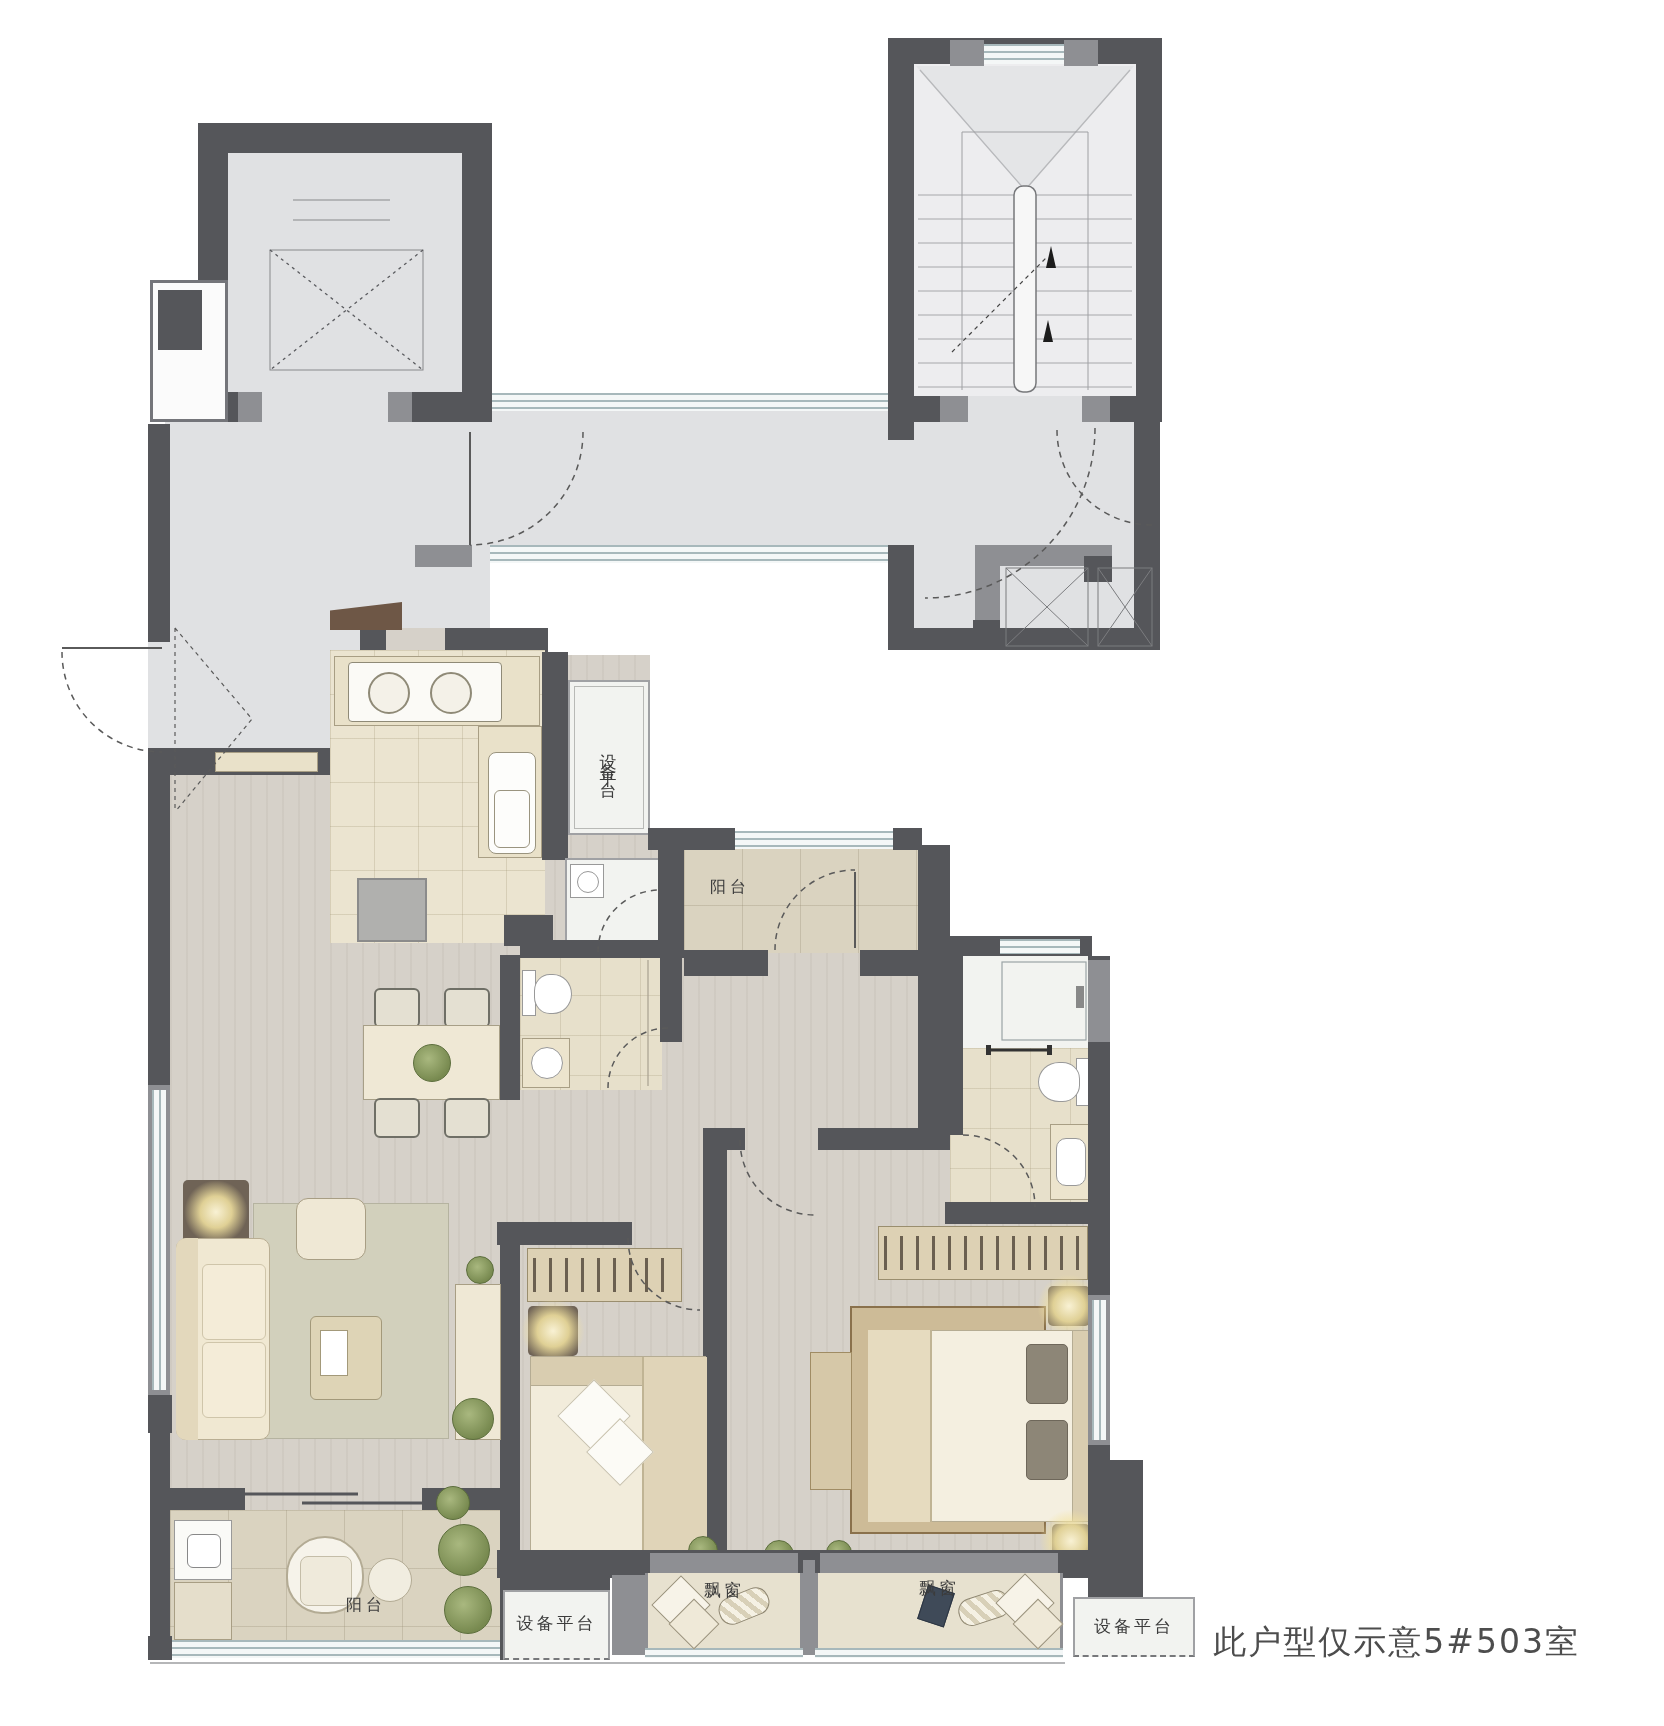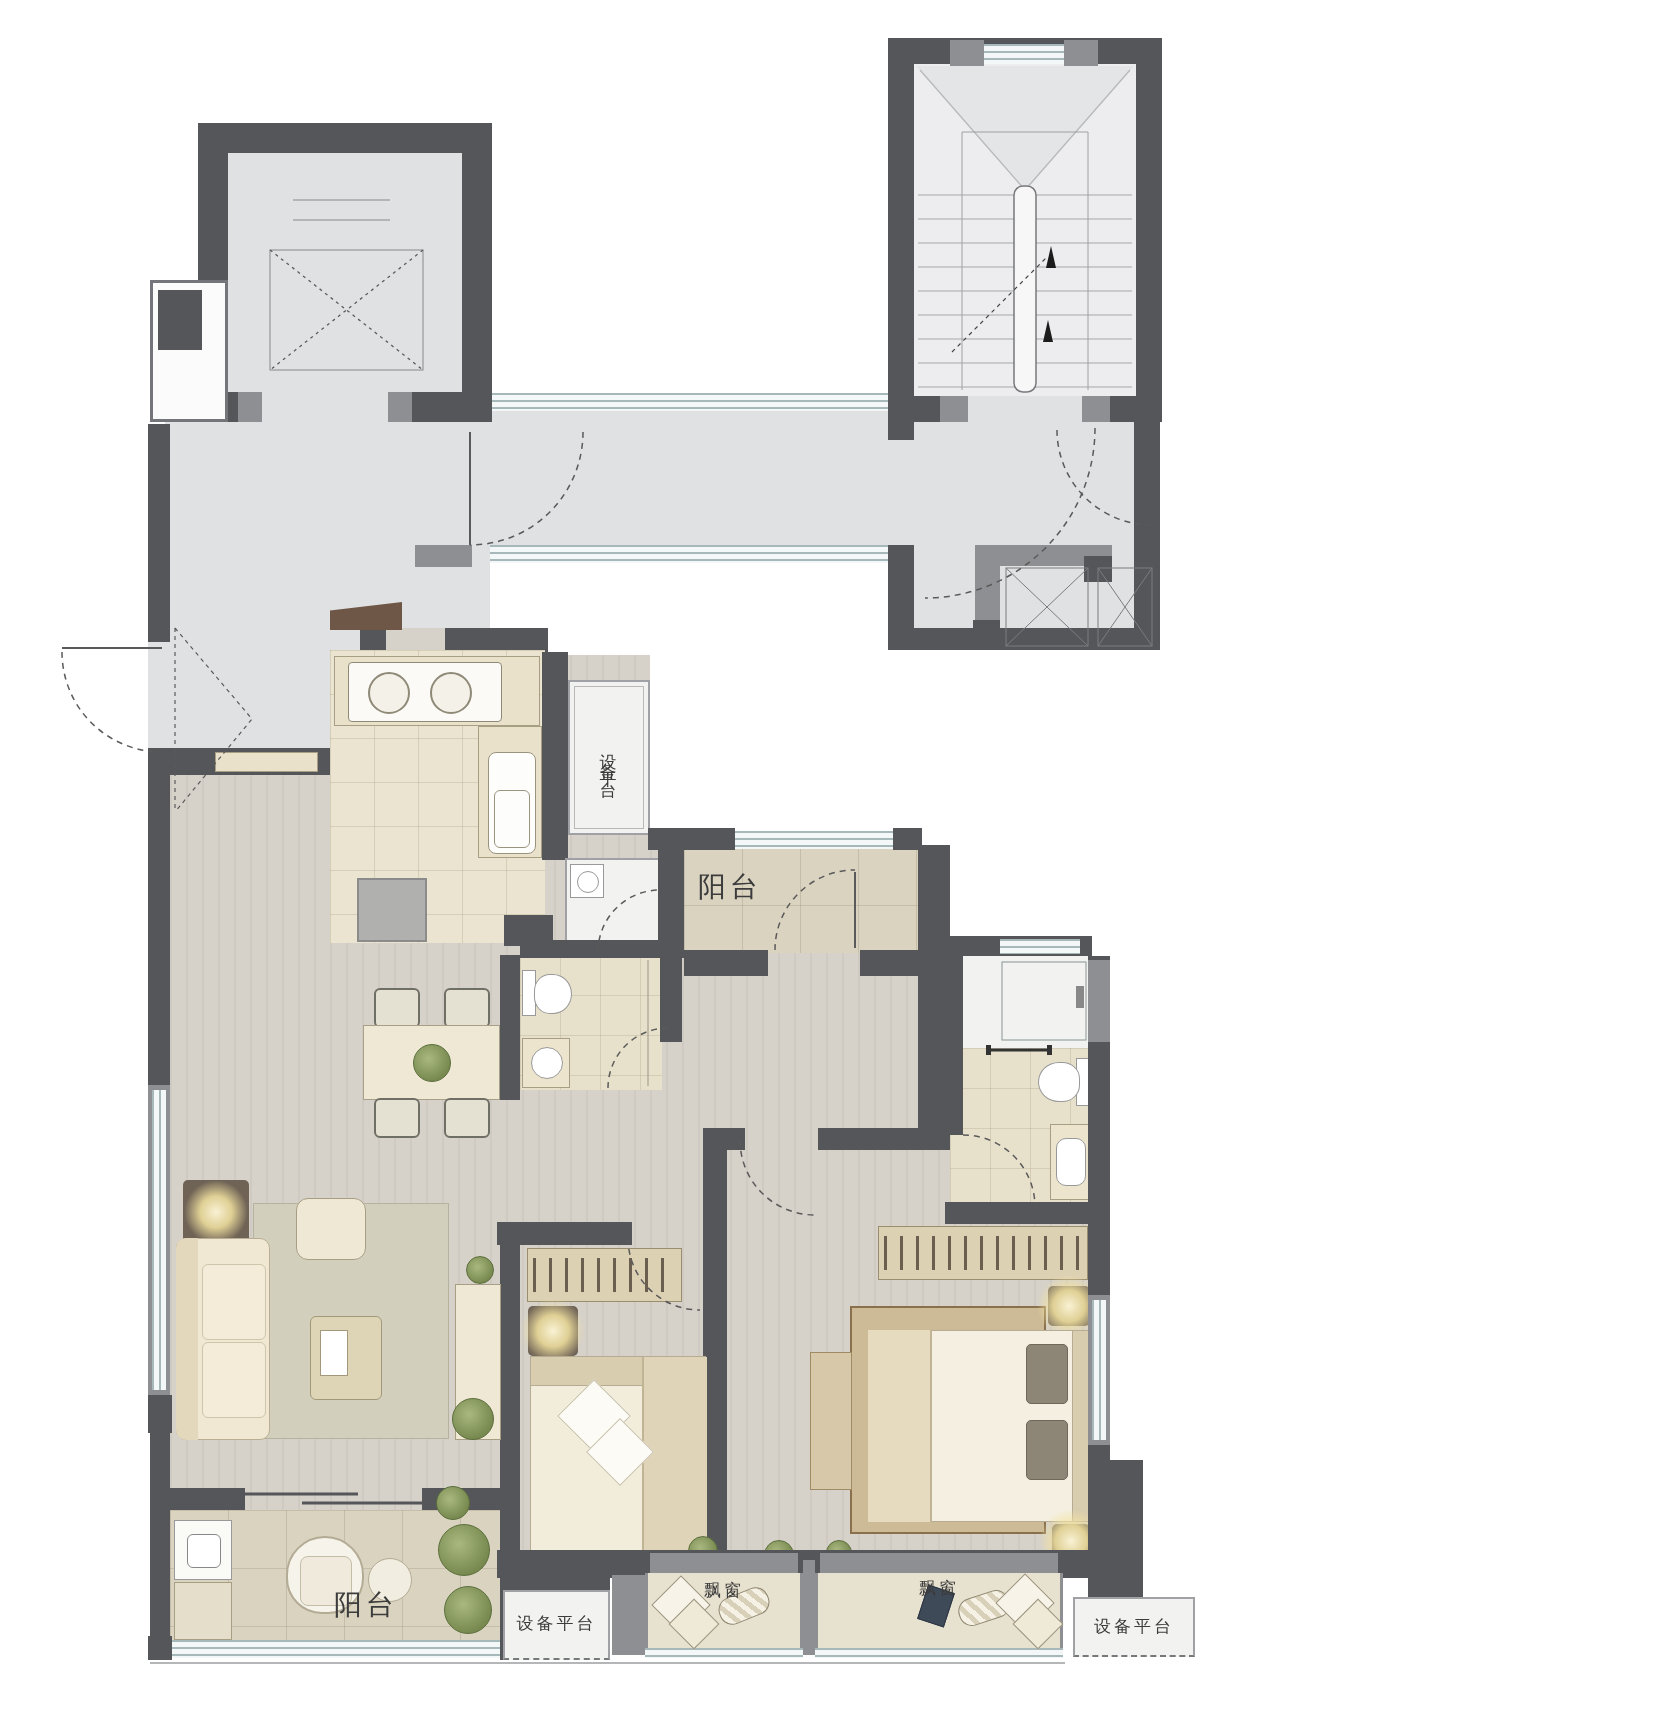--- a/index.html
+++ b/index.html
@@ -12,21 +12,21 @@
   .stairfloor{background:#ededef;}
   .wood{background-color:#d6d1c9;background-image:repeating-linear-gradient(90deg,rgba(120,110,95,.07) 0 2px,transparent 2px 16px);}
   .woodplain{background:#d6d1c9;}
   .ktile{background-color:#ebe4d0;background-image:linear-gradient(rgba(160,148,118,.28) 1px,transparent 1px),linear-gradient(90deg,rgba(160,148,118,.28) 1px,transparent 1px);background-size:44px 44px;}
   .btile{background-color:#e7e0cb;background-image:linear-gradient(rgba(160,148,118,.26) 1px,transparent 1px),linear-gradient(90deg,rgba(160,148,118,.26) 1px,transparent 1px);background-size:40px 40px;}
   .bal{background-color:#dad3c0;background-image:linear-gradient(rgba(150,140,115,.3) 1px,transparent 1px),linear-gradient(90deg,rgba(150,140,115,.3) 1px,transparent 1px);background-size:58px 58px;}
   .baytile{background:#e7e1cf;}
   .wroom{background:#f2f3f0;border:2px solid #a0a1a4;box-sizing:border-box;}
   .winH{background-color:#f4f7f7;background-image:repeating-linear-gradient(180deg,#a7b8bb 0 2px,transparent 2px 7px);}
   .winV{background-color:#f4f7f7;background-image:repeating-linear-gradient(90deg,#a7b8bb 0 2px,transparent 2px 7px);}
-  .lbl{color:#3c3c3c;font-size:28px;letter-spacing:4px;display:flex;align-items:center;justify-content:center;white-space:nowrap;}
+  .lbl{color:#3c3c3c;font-size:16px;letter-spacing:4px;display:flex;align-items:center;justify-content:center;white-space:nowrap;}
   .sm{font-size:17px;letter-spacing:3px;}
   .lblv{writing-mode:vertical-rl;letter-spacing:9px;}
   .note{color:#4d4d4d;font-size:33px;letter-spacing:2px;text-align:right;}
   .furn{background:#efe8d5;border:1px solid #a89e84;box-sizing:border-box;}
   .white{background:#ffffff;}
   .glowbox{background:#6f6356;border-radius:5px;}
   .glow{position:absolute;left:50%;top:50%;width:64px;height:64px;transform:translate(-50%,-50%);border-radius:50%;
         background:radial-gradient(circle,rgba(253,246,216,.97) 0%,rgba(243,227,160,.85) 35%,rgba(220,200,140,0) 70%);}
   .plant{border-radius:50%;background:radial-gradient(circle at 40% 38%,#a9b87f,#77894f 72%);border:1px solid #5c6e3c;}
   .hangers{background-image:repeating-linear-gradient(90deg,#6b6050 0 3px,transparent 3px 16px);}
@@ -291,14 +291,15 @@
     <path d="M648 960 V1086" stroke="#a8a090" stroke-width="1.2" fill="none"></path>
   </svg>
 
   <div class="abs lbl sm lblv" style="left:568px;top:688px;width:82px;height:140px;">设备平台</div>
   <div class="abs lbl" style="left:692px;top:874px;width:76px;height:26px;">阳台</div>
   <div class="abs lbl" style="left:328px;top:1592px;width:76px;height:26px;">阳台</div>
   <div class="abs lbl sm" style="left:645px;top:1578px;width:158px;height:24px;">飘窗</div>
   <div class="abs lbl sm" style="left:815px;top:1576px;width:248px;height:24px;">飘窗</div>
   <div class="abs lbl sm" style="left:503px;top:1592px;width:107px;height:62px;">设备平台</div>
   <div class="abs lbl sm" style="left:1073px;top:1599px;width:122px;height:54px;">设备平台</div>
+  <div class="abs note" style="left:1150px;top:1620px;width:430px;height:44px;">此户型仅示意5#503室</div>
 
 </div>
 
 </body></html>

